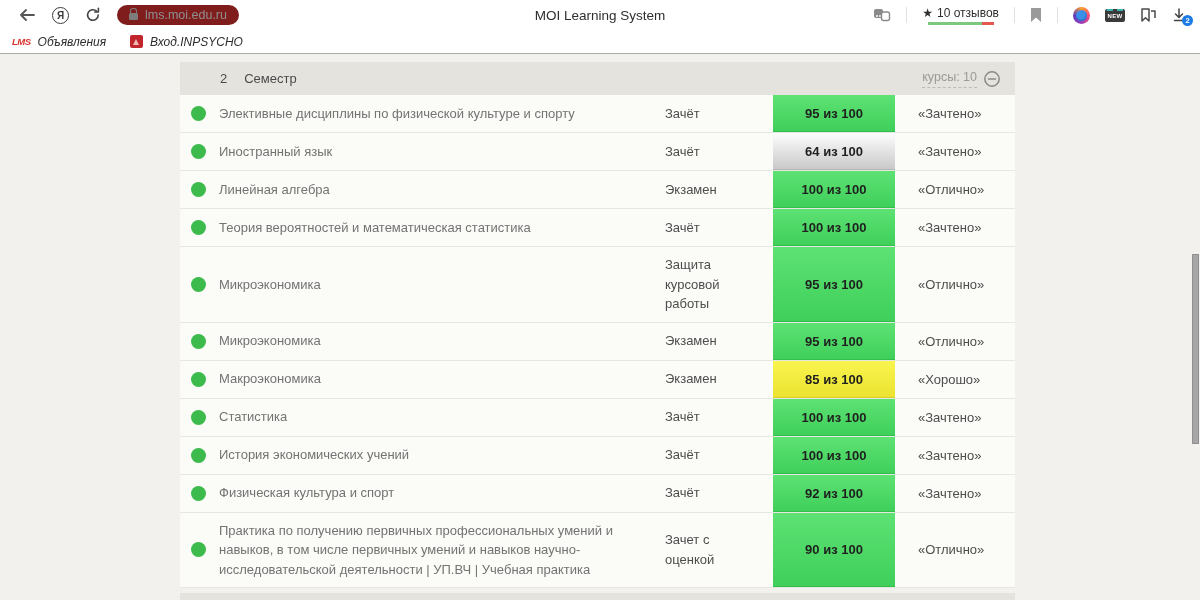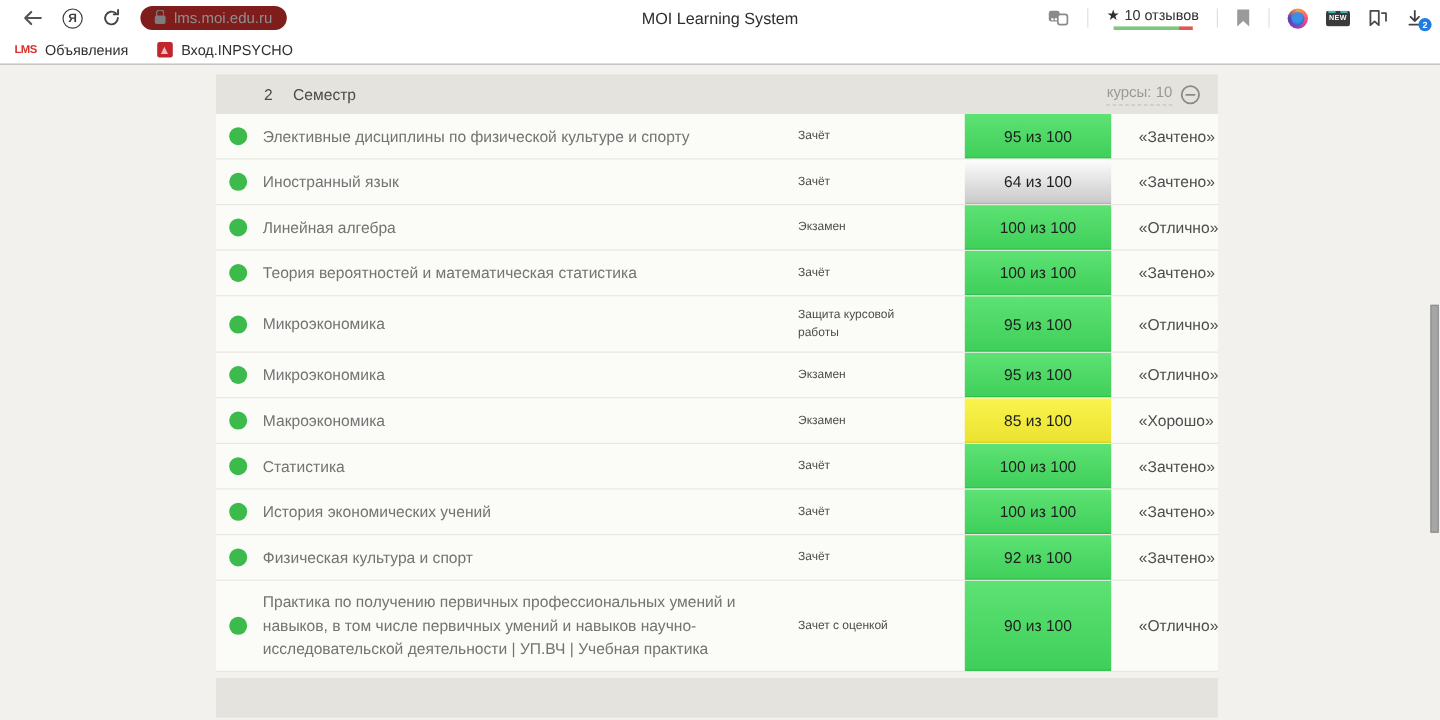--- a/index.html
+++ b/index.html
@@ -36,21 +36,21 @@
              font-size:6px; font-weight:bold; display:flex; align-items:center;
              justify-content:center; border-top:2px dashed #3ab5b0; letter-spacing:.3px; }
   .dl-wrap { position:relative; }
   .dl-badge { position:absolute; right:-7px; bottom:-4px; width:11px; height:11px;
               background:#1e7be4; border-radius:50%; color:#fff; font-size:7.5px;
               font-weight:bold; display:flex; align-items:center; justify-content:center; }
 
   
   .bookmarks { height:24px; background:#fff; border-bottom:1px solid #ababab;
                display:flex; align-items:center; gap:24px; padding-left:12px; }
-  .bm-item { display:flex; align-items:center; gap:7px; font-size:12px; color:#2e2e2e; cursor:pointer; }
+  .bm-item { display:flex; align-items:center; gap:7px; font-size:12px; color:#2e2e2e; cursor:pointer;font-style:italic; }
   .bm-lms-logo { color:#d6332c; font-weight:bold; font-size:9.5px; letter-spacing:-.5px; }
   .bm-red-logo { width:13px; height:13px; background:#c0262c; border-radius:2px; position:relative; }
   .bm-red-logo::after { content:''; position:absolute; left:3px; top:4px;
                         border-left:3.5px solid transparent; border-right:3.5px solid transparent;
                         border-bottom:6px solid #f0b9b4; }
 
   
   .page { position:relative; height:545px; background:#f2f1ed; }
   .content { position:absolute; left:180px; top:8px; width:835px; }
 
@@ -62,23 +62,23 @@
                    padding-bottom:1px; cursor:pointer; }
   .toggle-icon { cursor:pointer; display:flex; }
   .footer-header { margin-top:5px; }
 
   .grade-row { display:flex; align-items:center; background:#fbfbf8;
                border-bottom:1px solid #e7e6df; min-height:38px; padding-left:11px; }
   .status-dot { width:15px; height:15px; border-radius:50%; background:#3cba4c;
                 flex:0 0 15px; margin-right:13px; }
   .course-col { flex:0 0 446px; font-size:13px; color:#737373; padding:8px 20px 8px 0;
                 line-height:1.5; cursor:pointer; }
-  .exam-col { flex:0 0 108px; font-size:10px; color:#4d4d4d; padding:8px 25px 8px 0; line-height:1.5; }
+  .exam-col { flex:0 0 108px; font-size:13px; color:#4d4d4d; padding:8px 25px 8px 0; line-height:1.5; }
   .score-col { flex:0 0 122px; align-self:stretch; display:flex; align-items:center;
-               justify-content:center; font-size:13px; font-weight:normal; color:#1f1f1f;margin-left:31px; }
+               justify-content:center; font-size:13px; font-weight:bold; color:#1f1f1f; }
   .score-green  { background:linear-gradient(180deg,#5de273 0%,#3fcf5a 100%);
                   box-shadow:inset 0 -1px 0 #2fbf4d; }
   .score-gray   { background:linear-gradient(180deg,#fdfdfd 0%,#c8c8c8 100%);
                   box-shadow:inset 0 -1px 0 #b5b5b5; }
   .score-yellow { background:linear-gradient(180deg,#f9f44e 0%,#ebe230 100%);
                   box-shadow:inset 0 -1px 0 #d8cf2b; }
   .grade-col { flex:1; font-size:13px; color:#4d4d4d; padding-left:23px; }
 
   .scroll-thumb { position:absolute; right:1px; top:200px; width:7px; height:190px;
                   background:#a6a6a6; border:1px solid #909090; }

